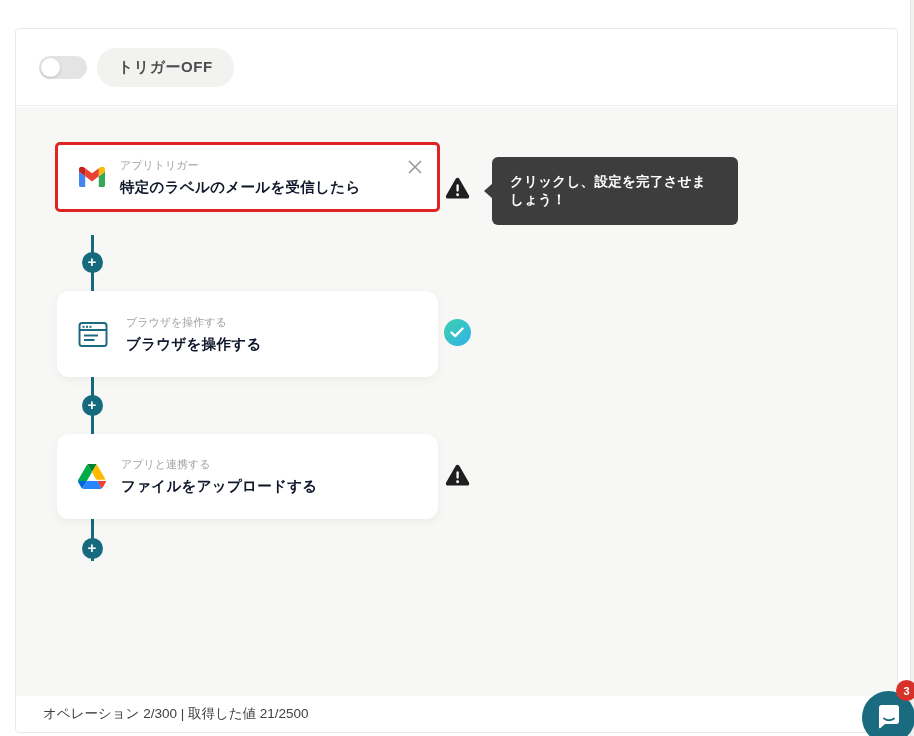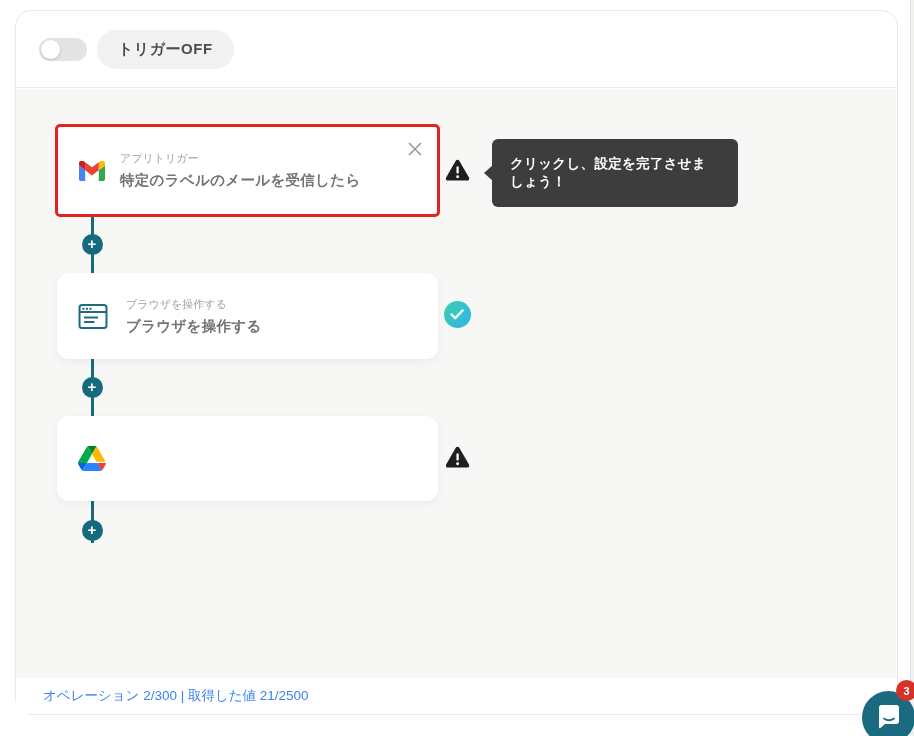--- a/index.html
+++ b/index.html
@@ -10,25 +10,25 @@
     font-family: "Liberation Sans", "DejaVu Sans", sans-serif;
     position: relative;
   }
   
   .edge-strip {
     position: absolute; right: 0; top: 0; width: 4px; height: 736px;
     background: #f1f1f0; border-left: 1px solid #e4e4e4;
   }
   
   .frame {
-    position: absolute; left: 15px; top: 10px;
+    position: absolute; left: 15px; top: 28px;
     width: 883px; height: 705px;
     background: #ffffff;
     border: 1px solid #e9e9e9;
-    border-radius: 16px;
+    border-radius: 4px;
   }
   .topbar {
     position: relative; height: 77px;
     display: flex; align-items: center;
     padding-left: 23px;
     border-bottom: 1px solid #ececec;
   }
   .toggle-track {
     position: relative; width: 48px; height: 23px;
     background: #e4e4e4; border-radius: 12px;
@@ -52,40 +52,40 @@
     background: #f7f7f6;
     overflow: visible;
   }
   .footer {
     position: absolute; left: 0; bottom: 0;
     width: 100%; height: 36px;
     background: #ffffff;
     border-radius: 0 0 8px 8px;
     display: flex; align-items: center;
     padding-left: 27px;
-    font-size: 13.5px; color: #3b82f6;
+    font-size: 13.5px; color: #404040;
   }
   
   .node-card {
     position: absolute;
     background: #ffffff;
     display: flex; align-items: center;
     gap: 15px; padding-left: 21px;
     border-radius: 12px;
     box-shadow: 0 3px 10px rgba(0,0,0,.05);
     cursor: pointer;
   }
   .node-card.selected {
     border: 3px solid #e02420;
     border-radius: 5px;
     box-shadow: none;
   }
   .node-texts { display: flex; flex-direction: column; }
   .node-category { font-size: 11px; color: #9f9f9f; margin-bottom: 5px; }
-  .node-title { font-size: 14.5px; font-weight: bold; color: #737373; letter-spacing: .3px; }
+  .node-title { font-size: 14.5px; font-weight: bold; color: #0f172a; letter-spacing: .3px; }
   .close-btn {
     position: absolute; right: 14px; top: 14px;
     width: 16px; height: 16px; cursor: pointer;
   }
   .connector {
     position: absolute; width: 3px; background: #156a7d;
   }
   .plus-btn {
     position: absolute; width: 21px; height: 21px;
     border-radius: 50%; background: #156a7d;
@@ -146,21 +146,21 @@
     </div>
     <div class="trigger-pill">トリガーOFF</div>
   </div>
 
   <div class="canvas">
 
     <div class="connector" style="left:74.5px; top:128px; height:56px;"></div>
     <div class="connector" style="left:74.5px; top:270px; height:57px;"></div>
     <div class="connector" style="left:74.5px; top:412px; height:42px;"></div>
 
-    <div class="node-card selected" style="left:39px; top:35px; width:385px; height:93px;">
+    <div class="node-card selected" style="left:39px; top:35px; width:385px; height:70px;">
       <span style="display:flex;">
         <svg width="26" height="20" viewBox="0 0 52 40">
           <path fill="#4285f4" d="M3.6 40h8.8V18.6L0 9.2V36.4C0 38.4 1.6 40 3.6 40z"></path>
           <path fill="#34a853" d="M39.6 40h8.8c2 0 3.6-1.6 3.6-3.6V9.2l-12.4 9.4z"></path>
           <path fill="#fbbc04" d="M39.6 2.4v16.2L52 9.2V4.4c0-4.5-5.1-7-8.7-4.3z"></path>
           <path fill="#ea4335" d="M12.4 18.6V2.4L26 12.6 39.6 2.4v16.2L26 28.8z"></path>
           <path fill="#c5221f" d="M0 4.4v4.8l12.4 9.4V2.4L8.7.1C5.1-2.6 0 0 0 4.4z"></path>
         </svg>
       </span>
       <div class="node-texts">
@@ -219,20 +219,24 @@
       <span style="display:flex;">
         <svg width="28" height="25" viewBox="0 0 87.3 78">
           <path fill="#0066da" d="M6.6 66.85l3.85 6.65c.8 1.4 1.95 2.5 3.3 3.3l13.75-23.8h-27.5c0 1.55.4 3.1 1.2 4.5z"></path>
           <path fill="#00ac47" d="M43.65 25L29.9 1.2c-1.35.8-2.5 1.9-3.3 3.3l-25.4 44a9.06 9.06 0 0 0-1.2 4.5h27.5z"></path>
           <path fill="#ea4335" d="M73.55 76.8c1.35-.8 2.5-1.9 3.3-3.3l1.6-2.75 7.65-13.25c.8-1.4 1.2-2.95 1.2-4.5h-27.5l5.85 11.5z"></path>
           <path fill="#00832d" d="M43.65 25L57.4 1.2C56.05.4 54.5 0 52.9 0H34.4c-1.6 0-3.15.45-4.5 1.2z"></path>
           <path fill="#2684fc" d="M59.8 53H27.5L13.75 76.8c1.35.8 2.9 1.2 4.5 1.2h50.8c1.6 0 3.15-.45 4.5-1.2z"></path>
           <path fill="#ffba00" d="M73.4 26.5l-12.7-22c-.8-1.4-1.95-2.5-3.3-3.3L43.65 25l13.75 23.8h27.45c0-1.55-.4-3.1-1.2-4.5z"></path>
         </svg>
       </span>
+      <div class="node-texts">
+        <span class="node-category">アプリと連携する</span>
+        <span class="node-title">ファイルをアップロードする</span>
+      </div>
     </div>
 
     <span class="status-icon" style="left:429px; top:357px;">
       <svg width="25" height="23" viewBox="0 0 24 22">
         <path d="M10.3 1.6 L1.1 17.6 c-0.8 1.4 0.2 3.1 1.8 3.1 h18.3 c1.6 0 2.6-1.7 1.8-3.1 L13.7 1.6 c-0.8-1.3-2.6-1.3-3.4 0z" fill="#1f1f1f"></path>
         <rect x="11" y="7" width="2.2" height="7" rx="1.1" fill="#ffffff"></rect>
         <circle cx="12.1" cy="17" r="1.4" fill="#ffffff"></circle>
       </svg>
     </span>
 

